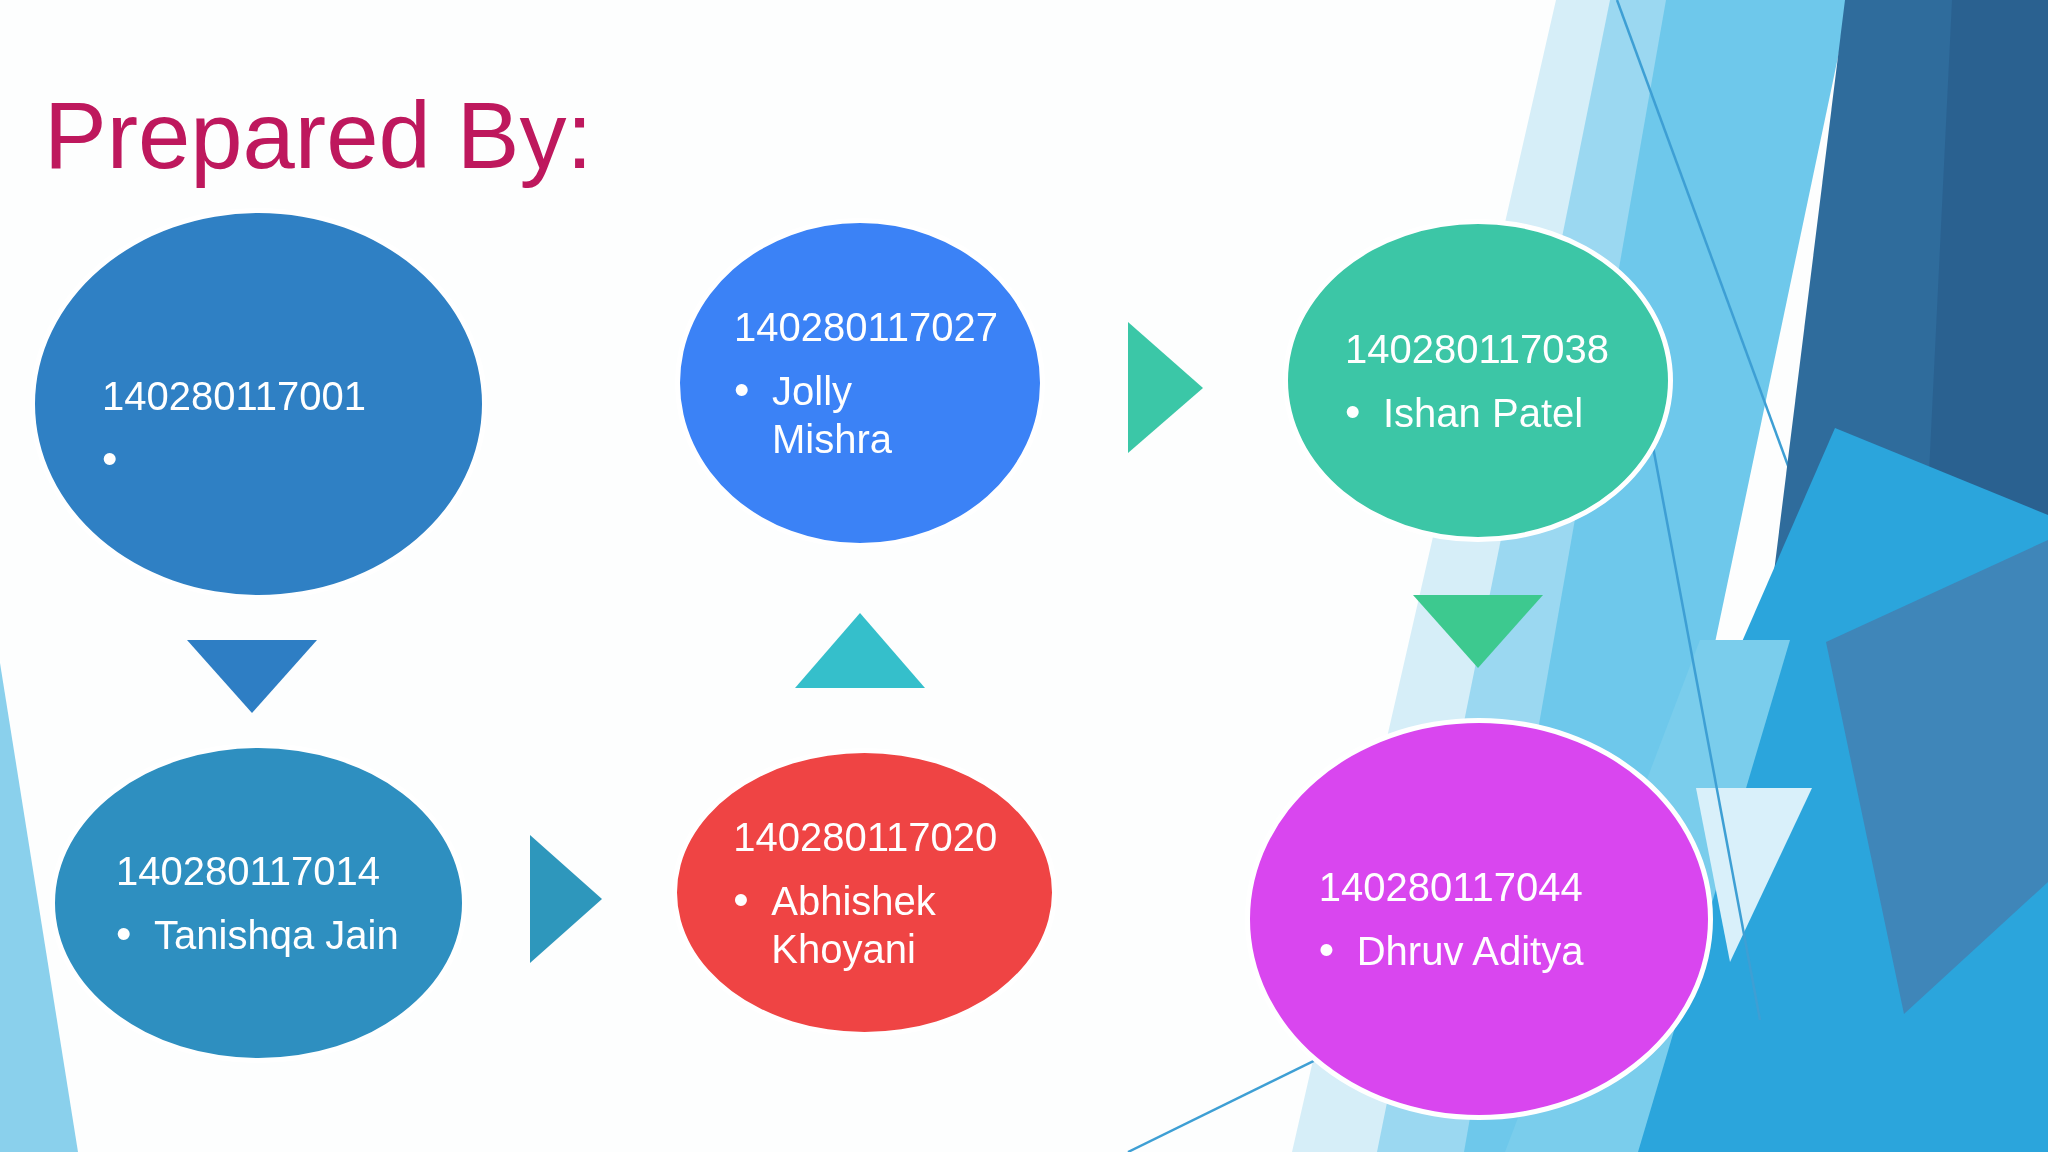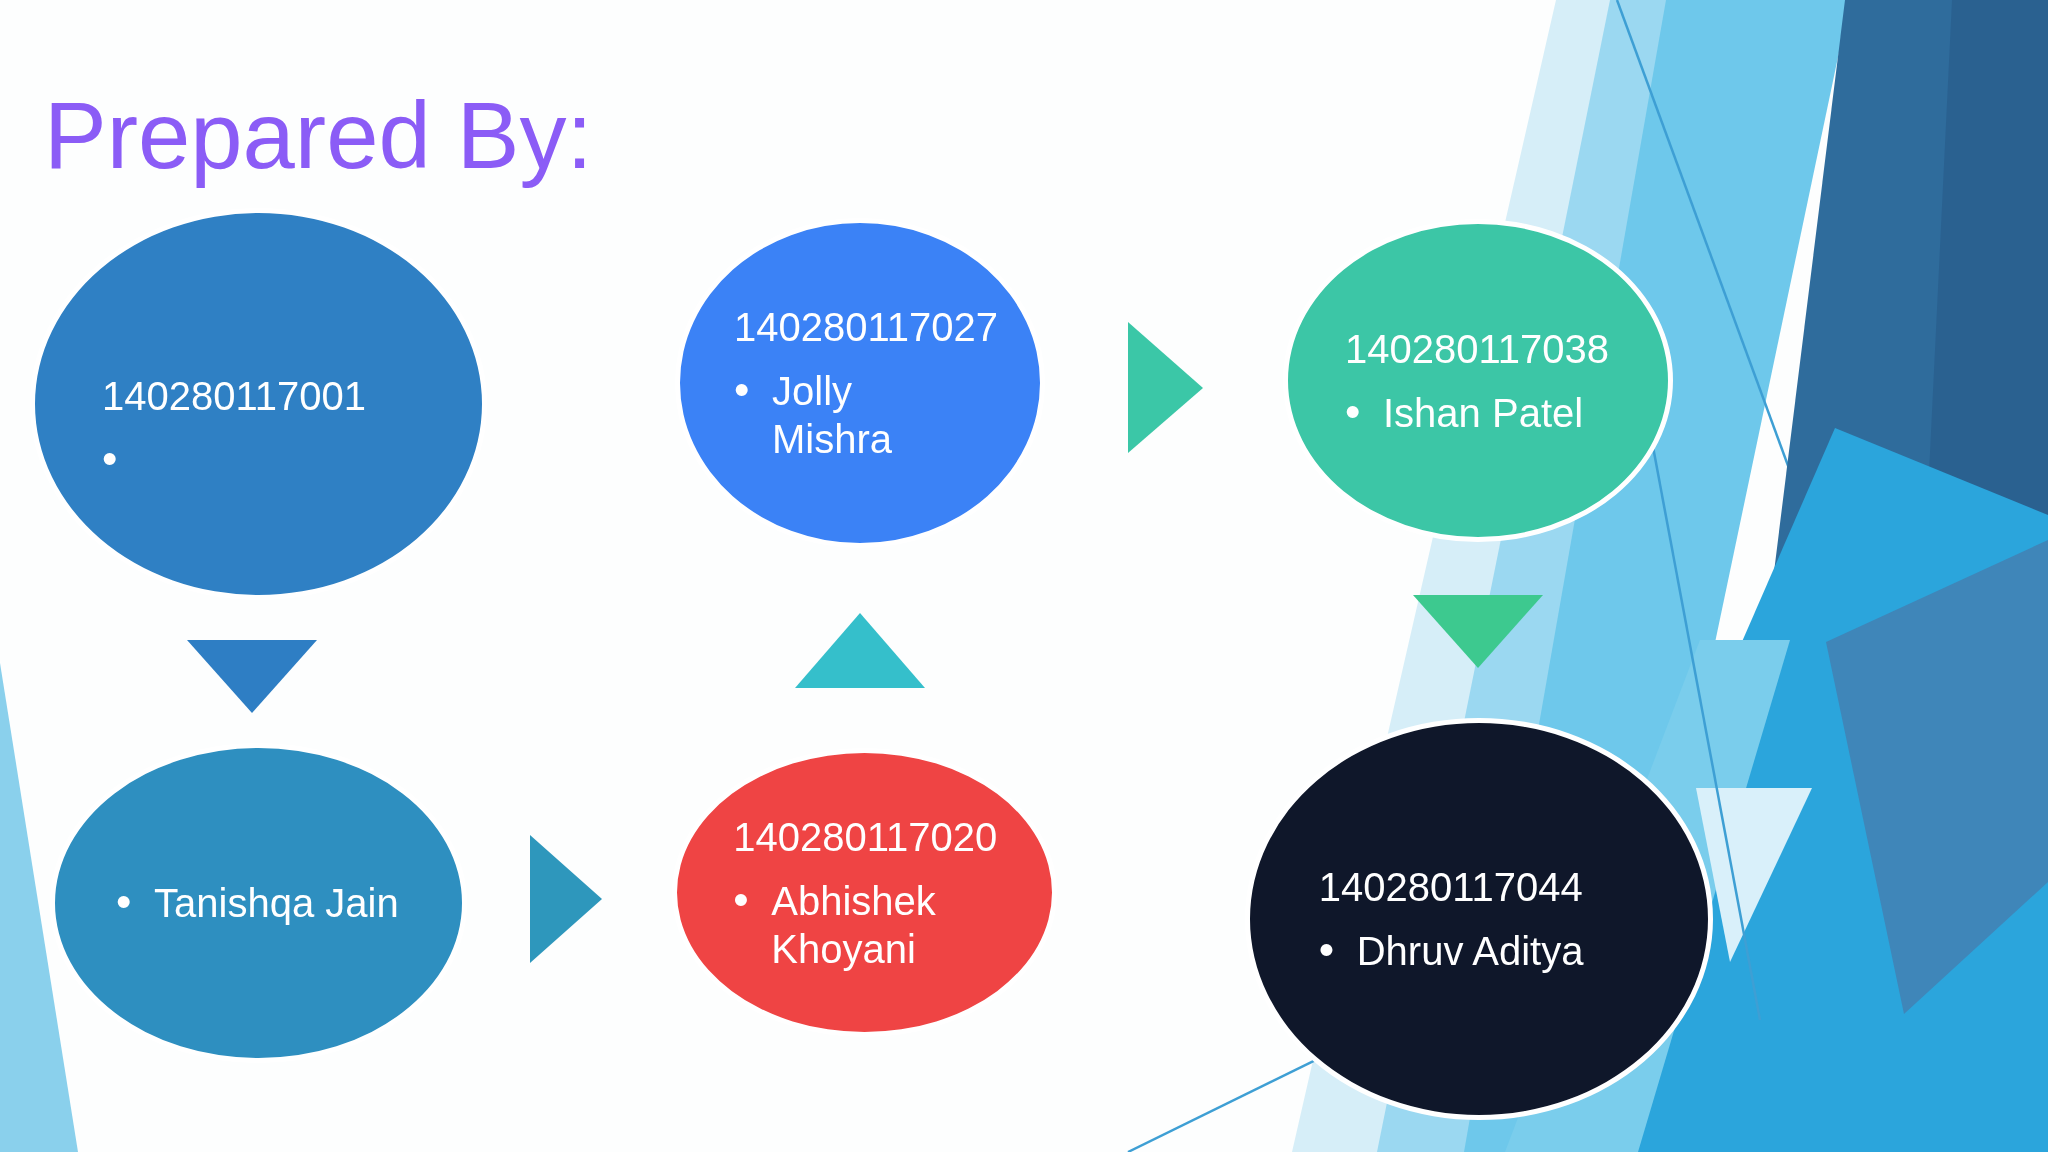--- a/index.html
+++ b/index.html
@@ -53,21 +53,21 @@
     <line x1="1648" y1="420" x2="1760" y2="1020" stroke-width="2.5" stroke="#3E9FD4"></line>
     <line x1="1530" y1="955" x2="1128" y2="1152" stroke-width="2.5" stroke="#3E9FD4"></line>
 
     <polygon points="187,640 317,640 252,713" fill="#2E7EC4"></polygon>
     <polygon points="530,835 530,963 602,899" fill="#2E97BC"></polygon>
     <polygon points="795,688 925,688 860,613" fill="#35BFCB"></polygon>
     <polygon points="1128,322 1128,453 1203,388" fill="#3BC7A7"></polygon>
     <polygon points="1413,595 1543,595 1478,668" fill="#3DC98F"></polygon>
   </svg>
 
-  <h1 class="slide-title" style="color: #8b5cf6;">Prepared By:</h1>
+  <h1 class="slide-title" style="color: #be185d;">Prepared By:</h1>
 
   <div class="node" style="left: 30px; top: 208px; width: 457px; height: 392px; background: rgb(47, 128, 196);">
     <div class="node-text" style="width:70%;">
       <div class="node-id">140280117001</div>
       <div class="bullet-line">
         <span class="bullet">•</span>
       </div>
     </div>
   </div>
 
@@ -86,38 +86,39 @@
       <div class="node-id">140280117038</div>
       <div class="bullet-line">
         <span class="bullet">•</span>
         <span>Ishan Patel</span>
       </div>
     </div>
   </div>
 
   <div class="node" style="left: 50px; top: 743px; width: 417px; height: 320px; background: rgb(46, 143, 192);">
     <div class="node-text" style="width:72%;">
+      <div class="node-id">140280117014</div>
       <div class="bullet-line">
         <span class="bullet">•</span>
         <span>Tanishqa Jain</span>
       </div>
     </div>
   </div>
 
   <div class="node" style="left: 672px; top: 748px; width: 385px; height: 289px; background: #ef4444;">
     <div class="node-text" style="width:68%;">
       <div class="node-id">140280117020</div>
       <div class="bullet-line">
         <span class="bullet">•</span>
         <span>Abhishek Khoyani</span>
       </div>
     </div>
   </div>
 
-  <div class="node" style="left: 1245px; top: 718px; width: 468px; height: 402px; background: #0f172a;">
+  <div class="node" style="left: 1245px; top: 718px; width: 468px; height: 402px; background: #d946ef;">
     <div class="node-text" style="width:68%;">
       <div class="node-id">140280117044</div>
       <div class="bullet-line">
         <span class="bullet">•</span>
         <span>Dhruv Aditya</span>
       </div>
     </div>
   </div>
 
 </div>

